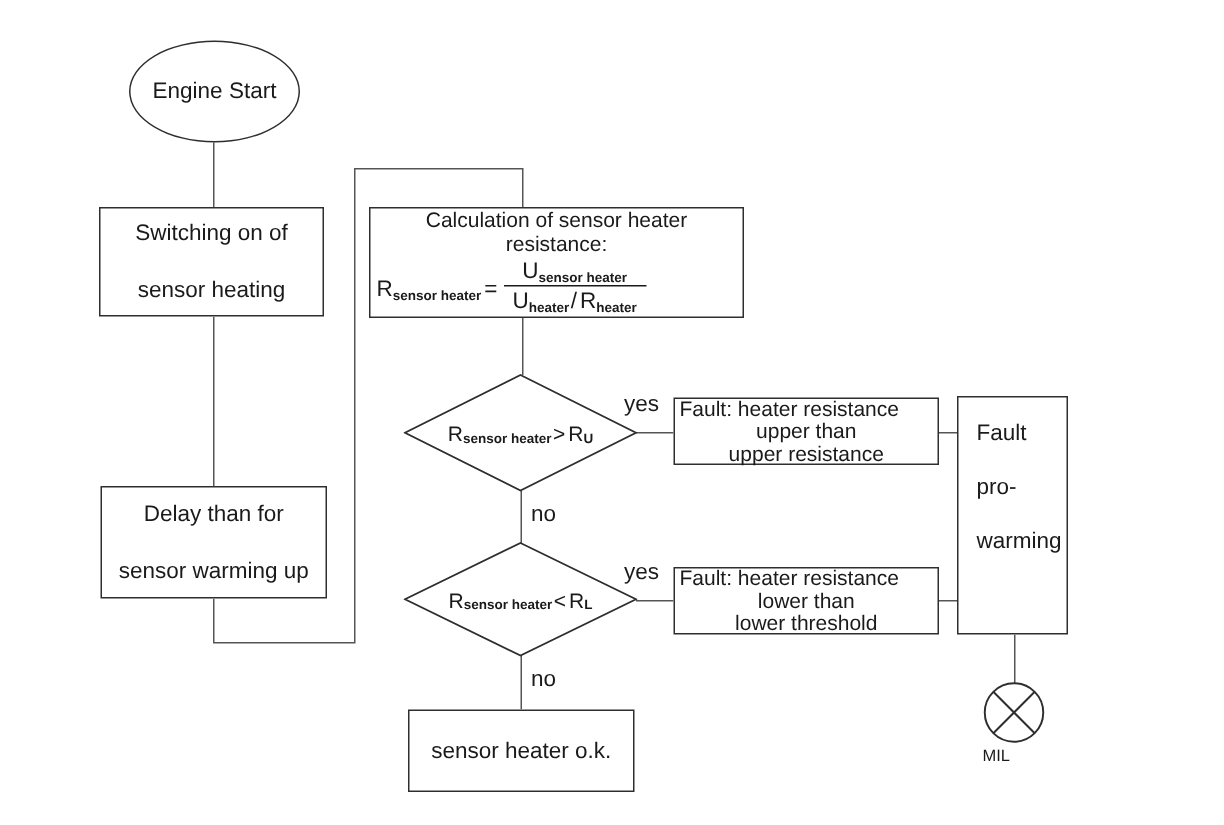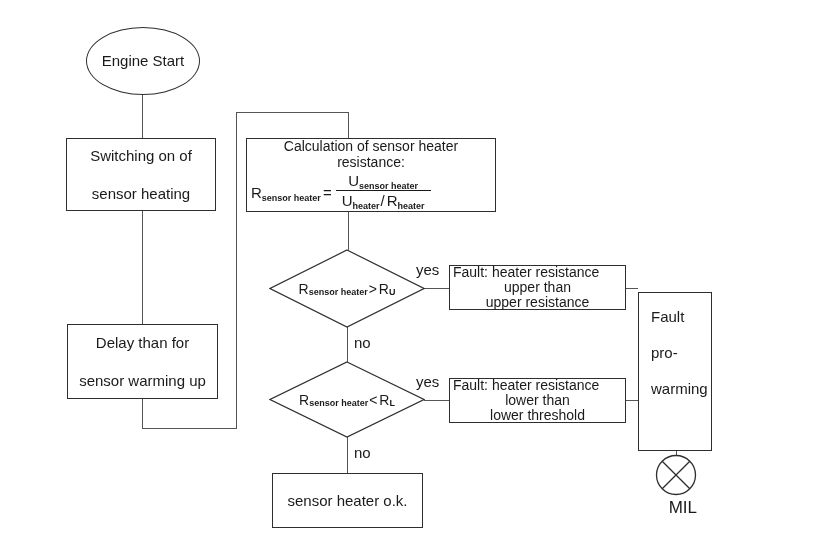--- a/index.html
+++ b/index.html
@@ -29,23 +29,23 @@
   .op{margin:0 2px 0 1px;}
   .calc-title{font-size:14px;line-height:16px;text-align:center;white-space:nowrap;}
   .formula{display:flex;align-items:center;font-size:15px;margin-top:2px;align-self:flex-start;padding-left:4px;}
   .frac{display:inline-block;text-align:center;margin-left:2px;font-size:15px;}
   .num{display:block;border-bottom:1px solid #1a1a1a;padding:0 6px 1px 6px;white-space:nowrap;}
   .den{display:block;padding:1px 6px 4px 6px;white-space:nowrap;}
   .eq{margin:0 2px;}
   .fault-box{justify-content:center;font-size:14px;line-height:15px;}
   .fault-l1{align-self:flex-start;padding-left:3px;white-space:nowrap;}
   .fault-lc{text-align:center;white-space:nowrap;}
-  .proc-box{align-items:flex-start;justify-content:flex-start;padding:15px 0 0 12px;font-size:15px;margin-top:28px;}
+  .proc-box{align-items:flex-start;justify-content:flex-start;padding:15px 0 0 12px;font-size:15px;}
   .proc-box div{margin-bottom:19px;white-space:nowrap;}
-  .mil-label{position:absolute;font-size:17px;text-align:right;}
+  .mil-label{position:absolute;font-size:11px;text-align:left;}
 </style>
 </head>
 <body>
 
 <div class="canvas">
 
   <div class="vline" style="left:142px;top:95px;height:43px"></div>
   <div class="vline" style="left:142px;top:211px;height:113px"></div>
   <div class="vline" style="left:142px;top:399px;height:29px"></div>
   <div class="hline" style="left:142px;top:428px;width:95px"></div>

